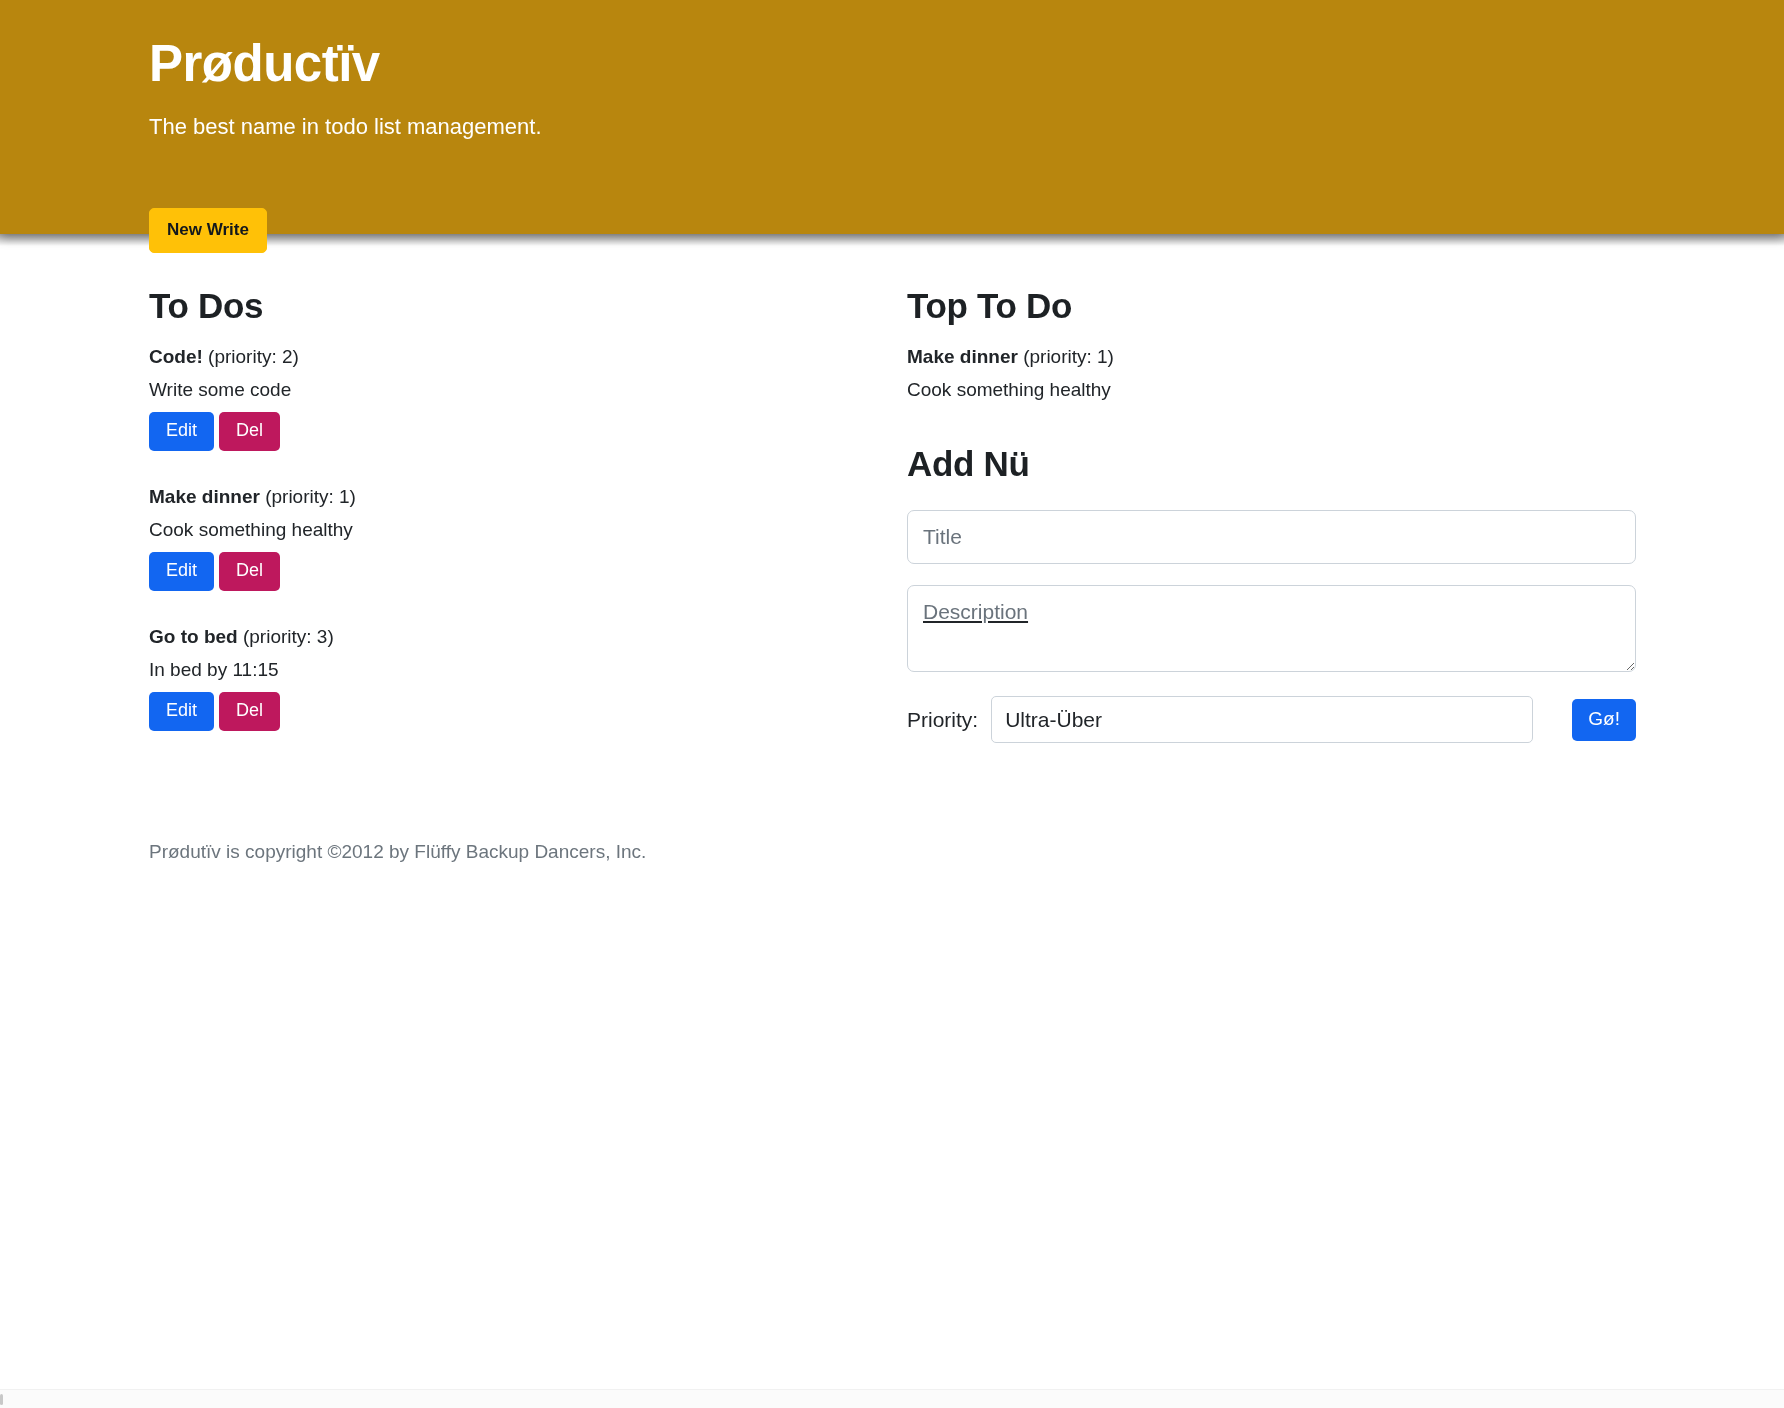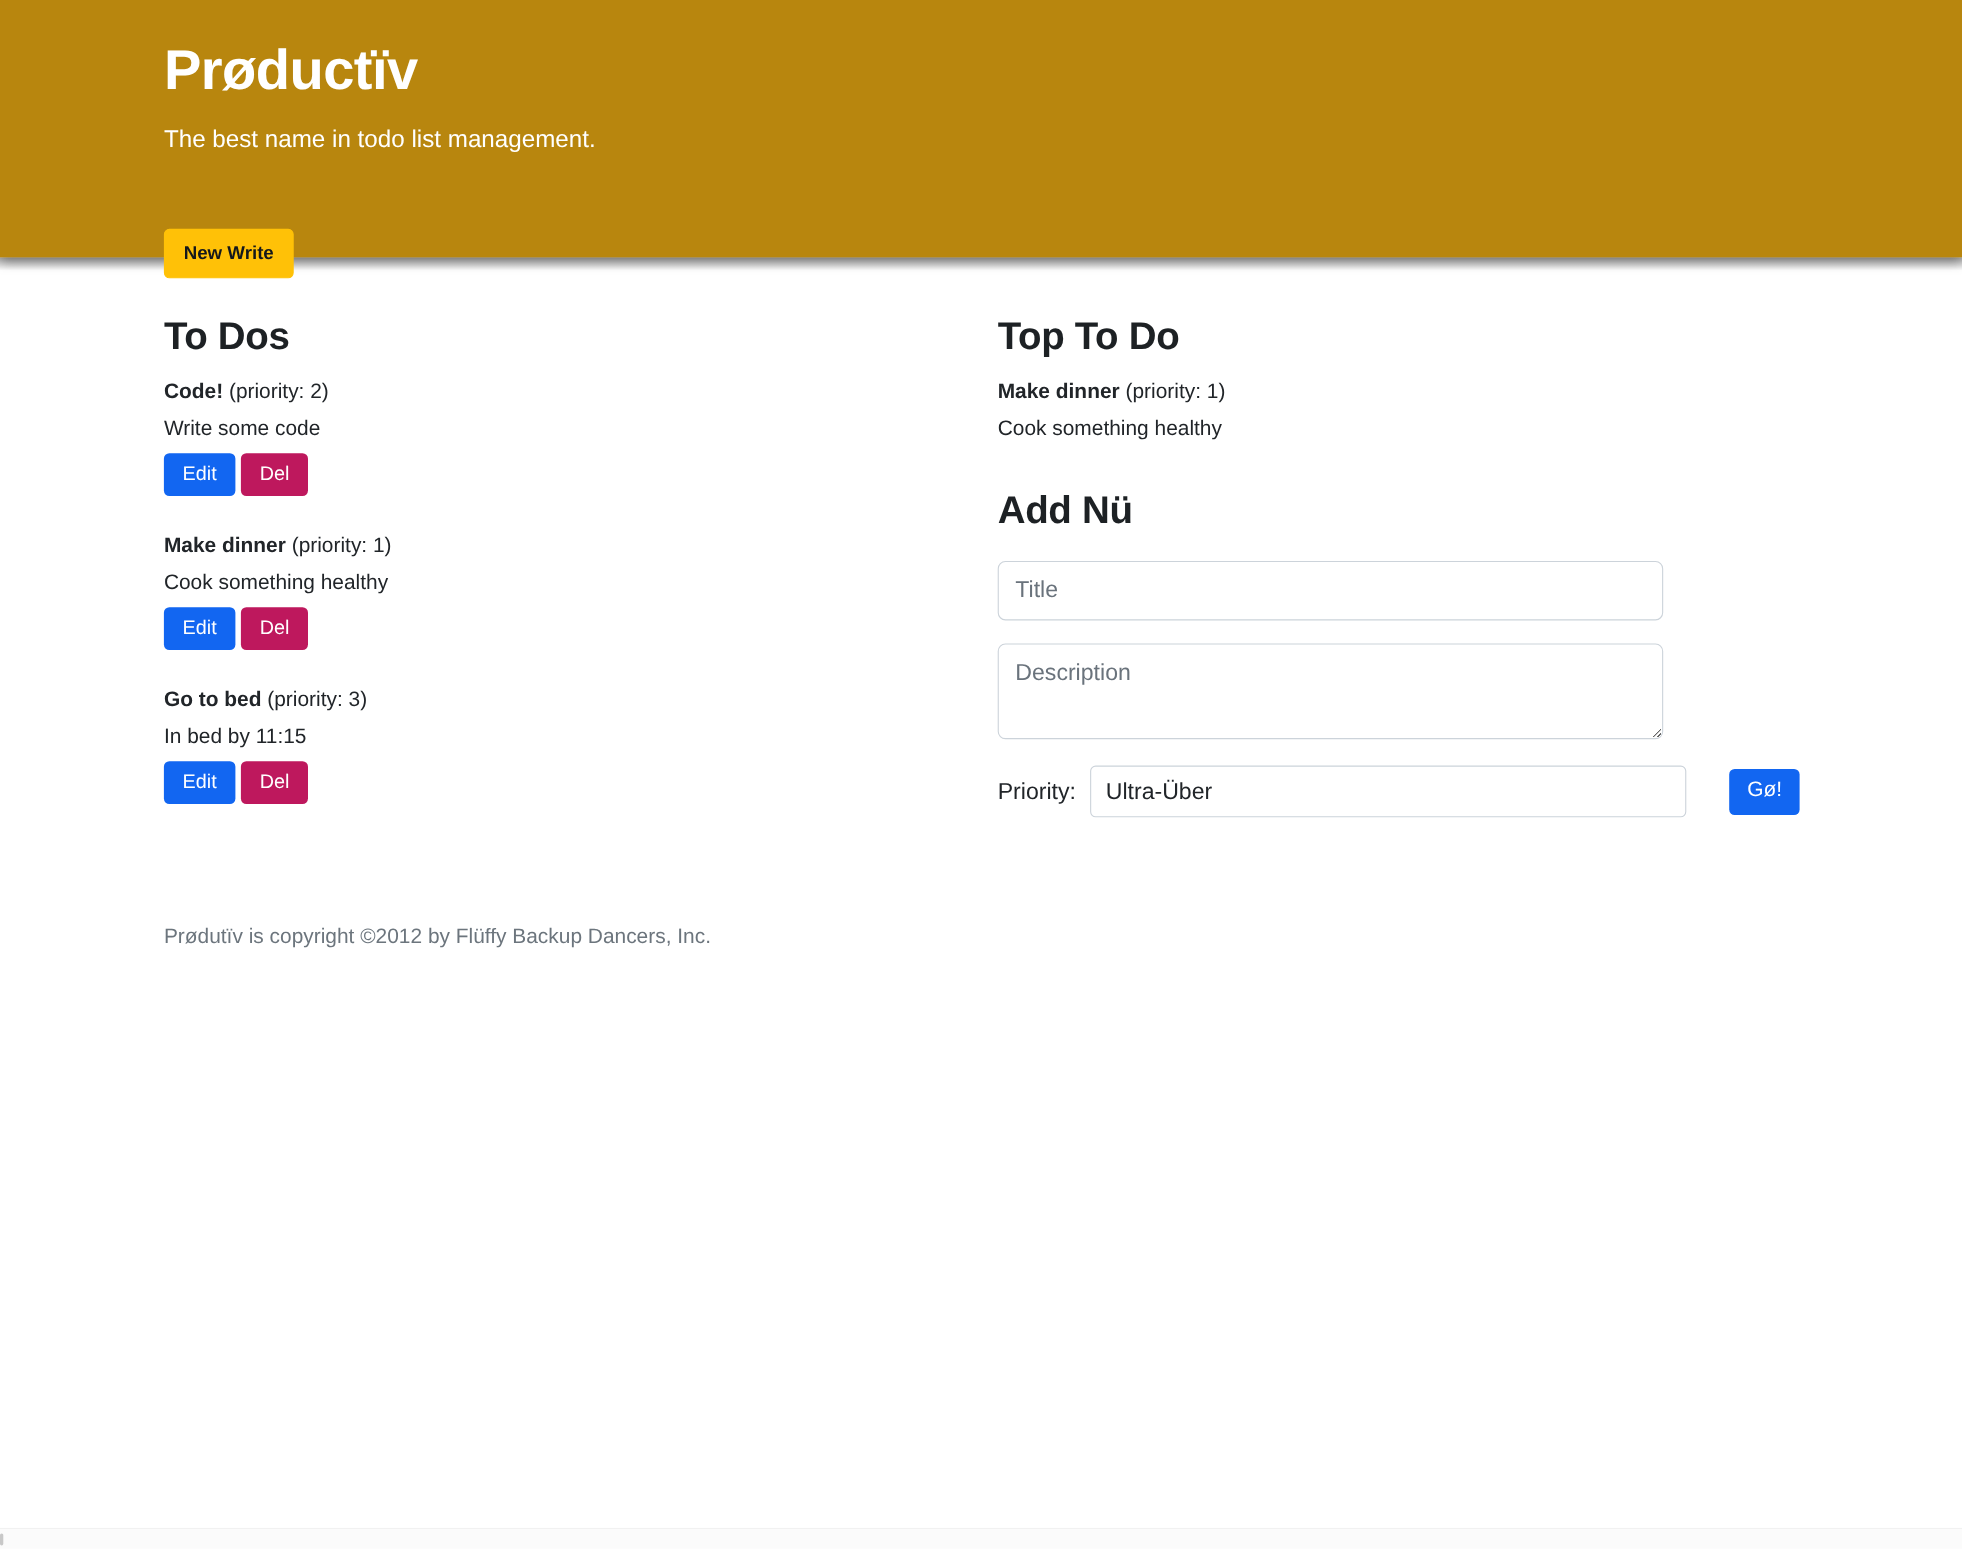--- a/index.html
+++ b/index.html
@@ -113,37 +113,38 @@
     line-height: 1.2;
   }
   .btn-edit { background: #1266f1; }
   .btn-del  { background: #be185d; }
 
   
   .top-todo { margin-bottom: 0; }
 
   
   .field {
-    width: 605px;
+    width: 729px;
     border: 1px solid #ccd3da;
     border-radius: 7px;
     background: #ffffff;
     font-size: 21px;
     font-family: inherit;
     color: #212529;
     padding: 14px 15px;
     outline: none;
     display: block;
     margin-bottom: 21px;
   }
   .field::placeholder { color: #6a737c; opacity: 1; }
   textarea.field {
     height: 87px;
     resize: vertical;
     margin-bottom: 24px;
+    text-decoration: underline;
   }
   .prio-row {
     display: flex;
     align-items: center;
     width: 729px;
   }
   .prio-label {
     font-size: 21px;
     margin-right: 13px;
     white-space: nowrap;

